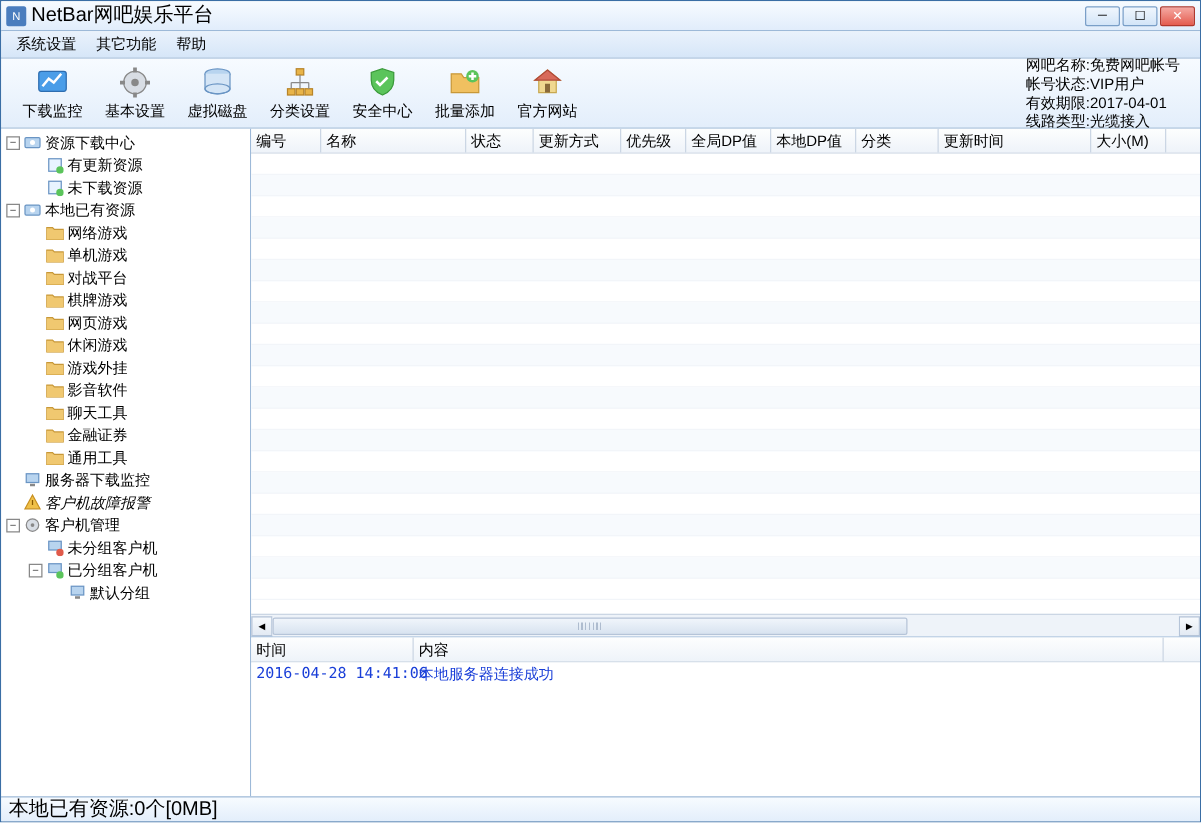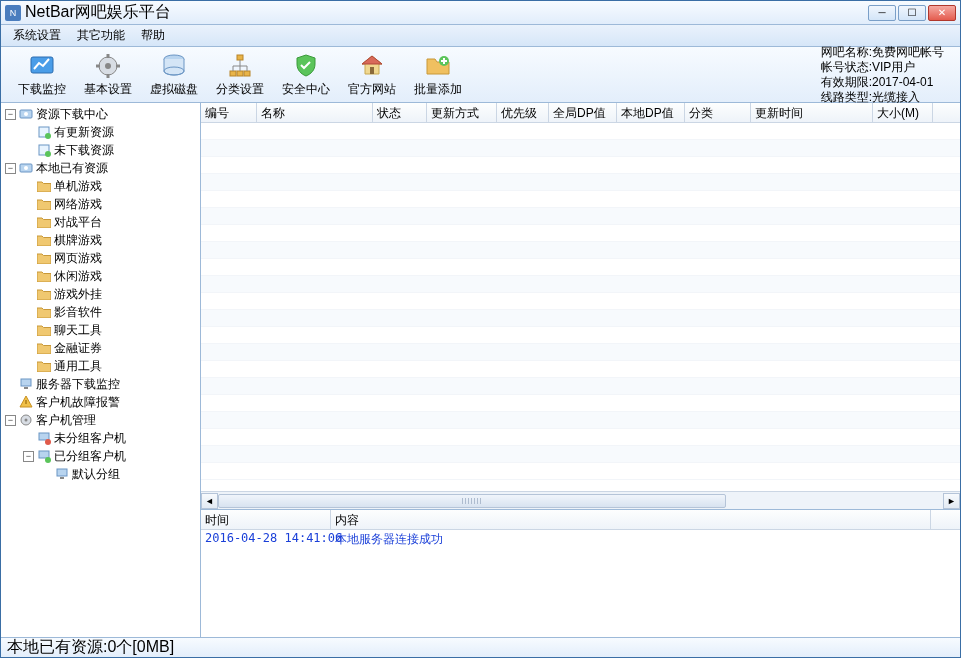--- a/index.html
+++ b/index.html
@@ -126,37 +126,37 @@
             <svg width="26" height="26" viewBox="0 0 26 26">
               <path d="M13 2l9 3v6c0 6-4 10-9 12-5-2-9-6-9-12V5z" fill="#5bc45b" stroke="#3a9a3a"></path>
               <path d="M8 12l3 3 6-6" fill="none" stroke="#fff" stroke-width="2"></path>
             </svg>
           </div>
           <div class="tool-label">安全中心</div>
         </div>
         <div class="tool-btn">
           <div class="tool-icon">
             <svg width="26" height="26" viewBox="0 0 26 26">
-              <path d="M13 3l10 8h-3v10H6V11H3z" fill="#f0d890" stroke="#c8a850"></path>
-              <rect x="11" y="14" width="4" height="7" fill="#8a6a3a"></rect>
-              <path d="M13 3l10 8H3z" fill="#d86a5a" stroke="#b04838"></path>
-            </svg>
-          </div>
-          <div class="tool-label">官方网站</div>
-        </div>
-        <div class="tool-btn">
-          <div class="tool-icon">
-            <svg width="26" height="26" viewBox="0 0 26 26">
               <path d="M2 6h8l2 3h12v12H2z" fill="#f0c060" stroke="#c89838"></path>
               <circle cx="19" cy="8" r="5" fill="#5bc45b"></circle>
               <line x1="19" y1="5" x2="19" y2="11" stroke="#fff" stroke-width="2"></line>
               <line x1="16" y1="8" x2="22" y2="8" stroke="#fff" stroke-width="2"></line>
             </svg>
           </div>
           <div class="tool-label">批量添加</div>
+        </div>
+        <div class="tool-btn">
+          <div class="tool-icon">
+            <svg width="26" height="26" viewBox="0 0 26 26">
+              <path d="M13 3l10 8h-3v10H6V11H3z" fill="#f0d890" stroke="#c8a850"></path>
+              <rect x="11" y="14" width="4" height="7" fill="#8a6a3a"></rect>
+              <path d="M13 3l10 8H3z" fill="#d86a5a" stroke="#b04838"></path>
+            </svg>
+          </div>
+          <div class="tool-label">官方网站</div>
         </div>
       </div>
     <div class="info-panel">
       <div><span>网吧名称:</span><span>免费网吧帐号</span></div>
       <div><span>帐号状态:</span><span>VIP用户</span></div>
       <div><span>有效期限:</span><span>2017-04-01</span></div>
       <div><span>线路类型:</span><span>光缆接入</span></div>
     </div>
   </div>
 
@@ -202,30 +202,30 @@
           </span>
           <span>本地已有资源</span>
         </div>
         <div class="tree-node" style="padding-left: 22px;">
           <span class="expander empty"></span>
           <span class="node-icon folder-icon">
             <svg width="14" height="12" viewBox="0 0 14 12">
               <path d="M0 2h5l1.5 1.5H14V12H0z" fill="#f0c870" stroke="#c89838"></path>
             </svg>
           </span>
+          <span>网络游戏</span>
+        </div>
+        <div class="tree-node" style="padding-left: 22px;">
+          <span class="expander empty"></span>
+          <span class="node-icon folder-icon">
+            <svg width="14" height="12" viewBox="0 0 14 12">
+              <path d="M0 2h5l1.5 1.5H14V12H0z" fill="#f0c870" stroke="#c89838"></path>
+            </svg>
+          </span>
           <span>单机游戏</span>
-        </div>
-        <div class="tree-node" style="padding-left: 22px;">
-          <span class="expander empty"></span>
-          <span class="node-icon folder-icon">
-            <svg width="14" height="12" viewBox="0 0 14 12">
-              <path d="M0 2h5l1.5 1.5H14V12H0z" fill="#f0c870" stroke="#c89838"></path>
-            </svg>
-          </span>
-          <span>网络游戏</span>
         </div>
         <div class="tree-node" style="padding-left: 22px;">
           <span class="expander empty"></span>
           <span class="node-icon folder-icon">
             <svg width="14" height="12" viewBox="0 0 14 12">
               <path d="M0 2h5l1.5 1.5H14V12H0z" fill="#f0c870" stroke="#c89838"></path>
             </svg>
           </span>
           <span>对战平台</span>
         </div>
@@ -304,21 +304,21 @@
         <div class="tree-node" style="padding-left: 4px;">
           <span class="expander empty"></span>
           <span class="node-icon pc-icon">
             <svg width="14" height="14" viewBox="0 0 14 14">
               <rect x="2" y="2" width="10" height="7" fill="#b8d4ef" stroke="#6a95c4"></rect>
               <rect x="5" y="10" width="4" height="2" fill="#888"></rect>
             </svg>
           </span>
           <span>服务器下载监控</span>
         </div>
-        <div class="tree-node" style="padding-left: 4px;">
+        <div class="tree-node" style="padding-left: 4px; font-style: italic;">
           <span class="expander empty"></span>
           <span class="node-icon warn-icon">
             <svg width="14" height="14" viewBox="0 0 14 14">
               <path d="M7 1l6 11H1z" fill="#f0c048" stroke="#c89020"></path>
               <line x1="7" y1="5" x2="7" y2="9" stroke="#8a5a00"></line>
             </svg>
           </span>
           <span>客户机故障报警</span>
         </div>
         <div class="tree-node" style="padding-left: 4px;">

